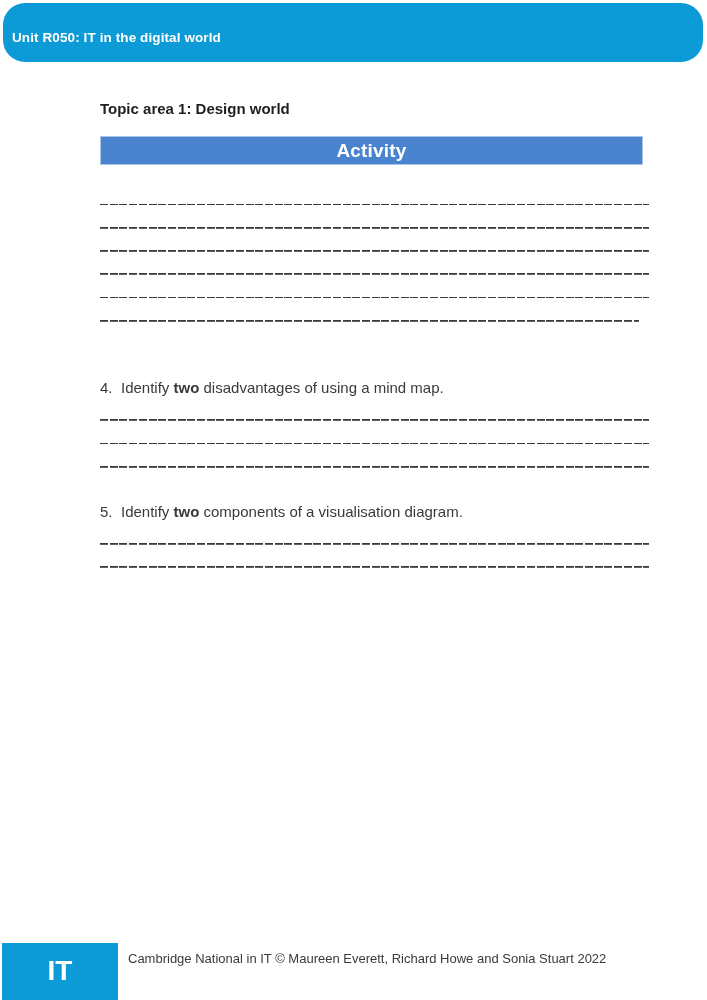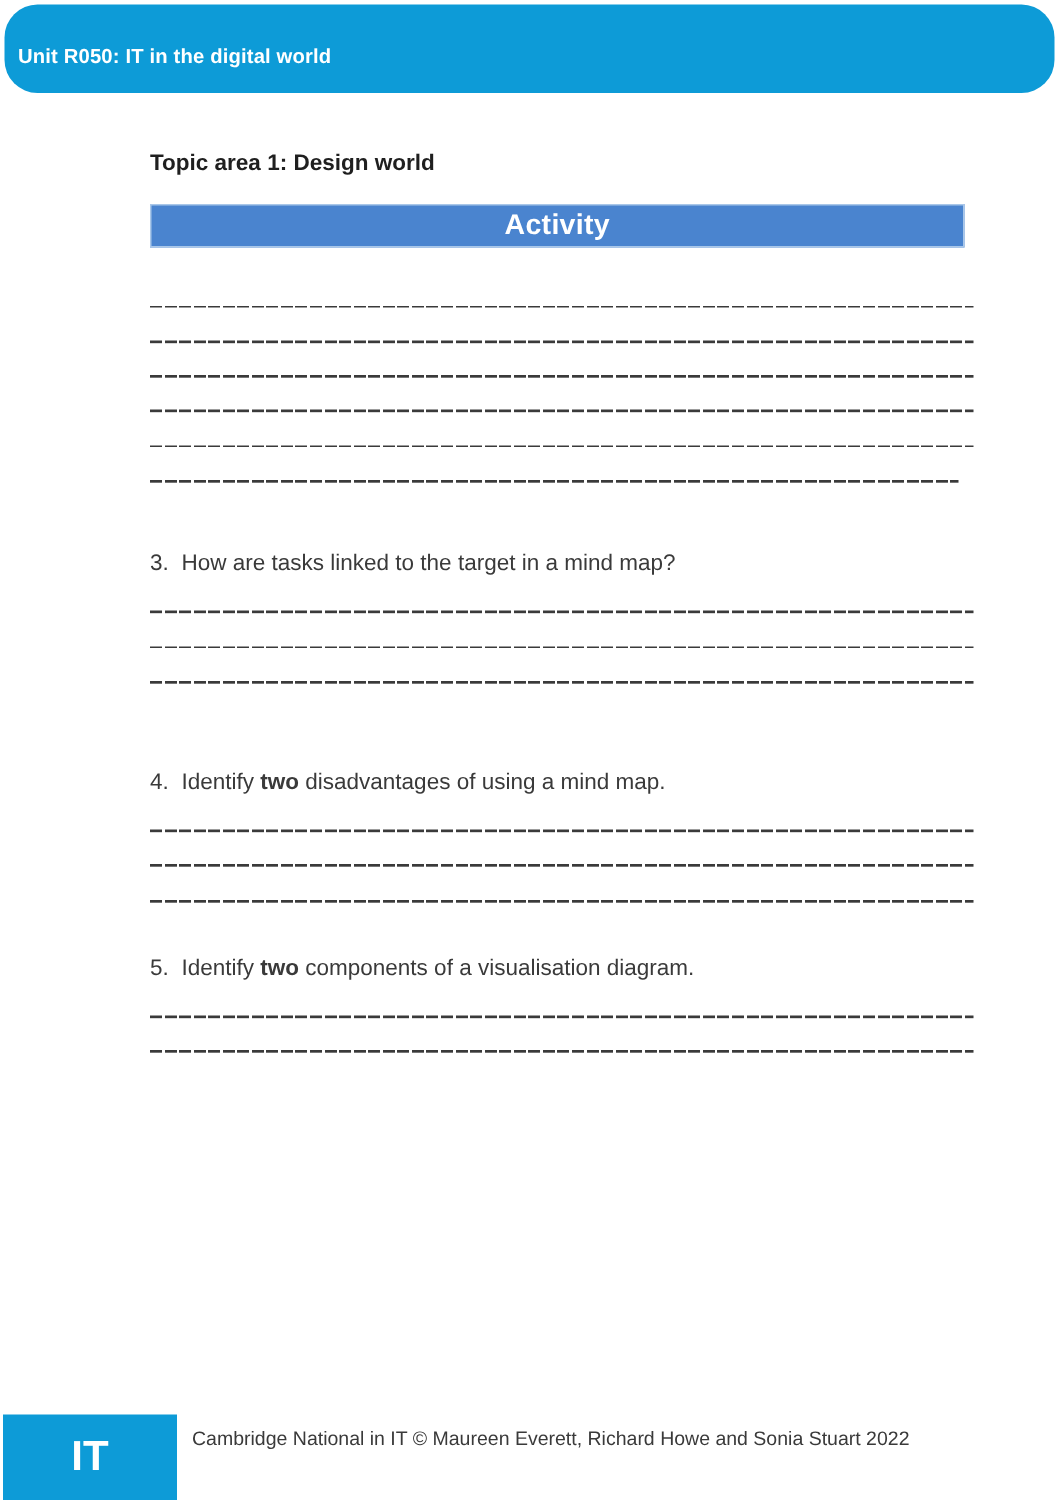--- a/index.html
+++ b/index.html
@@ -151,26 +151,20 @@
 
     <section class="questions">
         <div class="question-block qb1">
           <div class="answer-line"></div>
           <div class="answer-line"></div>
           <div class="answer-line"></div>
           <div class="answer-line"></div>
           <div class="answer-line"></div>
           <div class="answer-line short"></div>
         </div>
-        <div class="question-block qb3">
-          <div class="question-text"><span class="qnum">3.</span><span>How are tasks linked to the target in a mind map?</span></div>
-          <div class="answer-line"></div>
-          <div class="answer-line"></div>
-          <div class="answer-line"></div>
-        </div>
         <div class="question-block qb4">
           <div class="question-text"><span class="qnum">4.</span><span>Identify </span><b>two</b><span> disadvantages of using a mind map.</span></div>
           <div class="answer-line"></div>
           <div class="answer-line"></div>
           <div class="answer-line"></div>
         </div>
         <div class="question-block qb5">
           <div class="question-text"><span class="qnum">5.</span><span>Identify </span><b>two</b><span> components of a visualisation diagram.</span></div>
           <div class="answer-line"></div>
           <div class="answer-line"></div>

